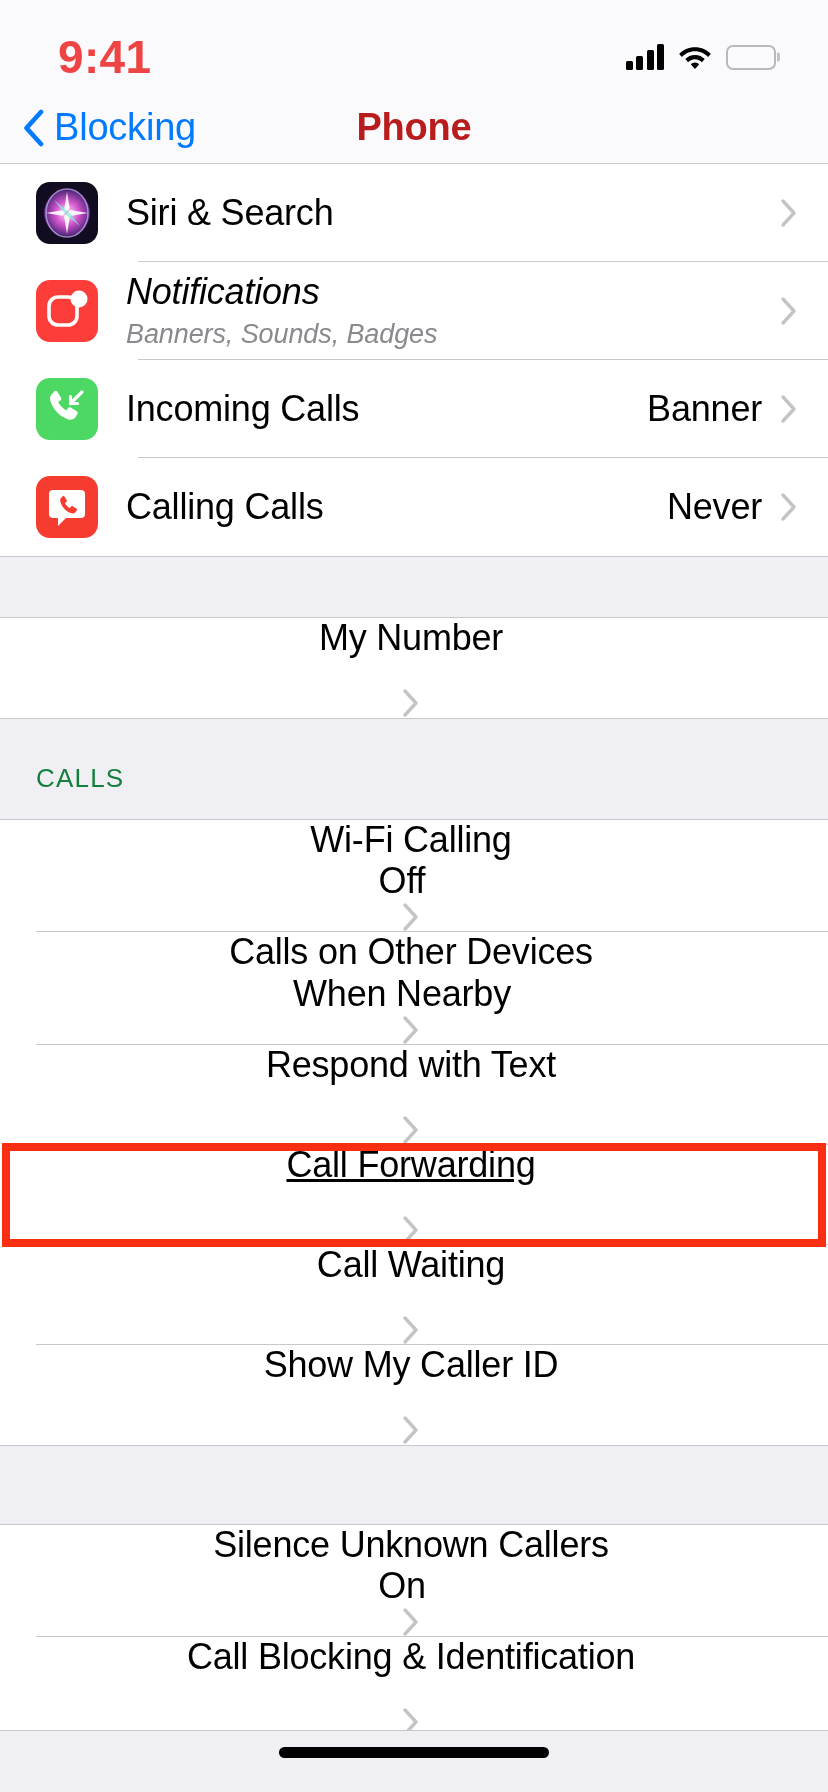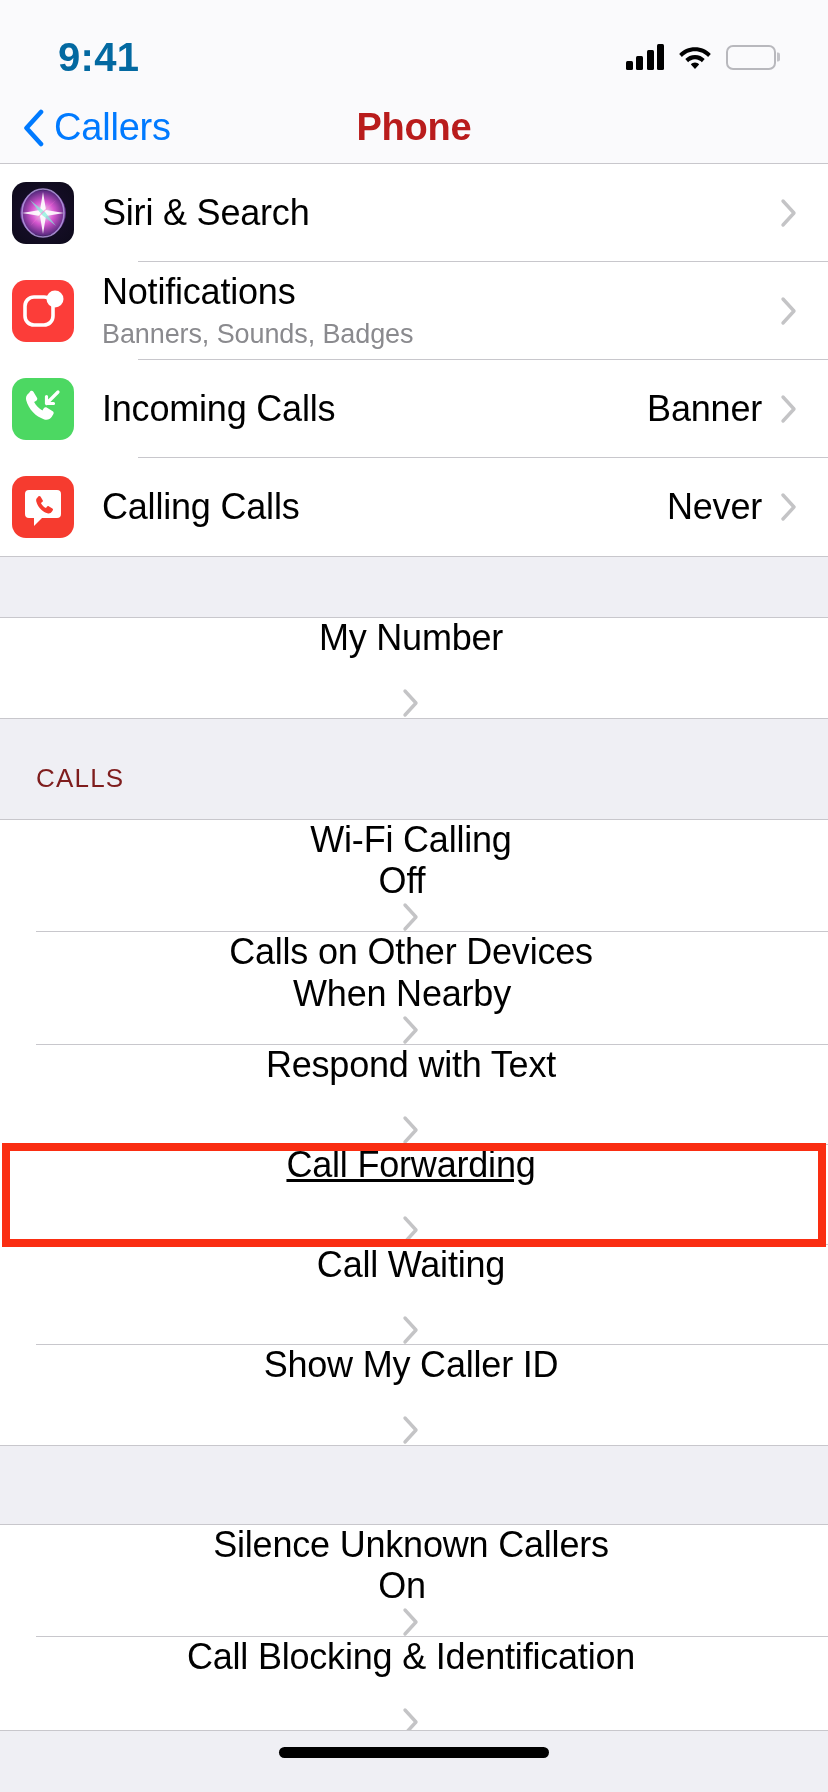--- a/index.html
+++ b/index.html
@@ -28,23 +28,23 @@
   .status-bar {
     position: relative;
     height: 92px;
     background: #FAFAFC;
     display: flex;
     align-items: center;
     justify-content: space-between;
     padding: 22px 52px 0 58px;
   }
   .status-time {
-    font-size: 40px;
+    font-size: 46px;
     font-weight: bold;
-    color: #0369a1;
+    color: #ef4444;
     letter-spacing: 0.3px;
   }
   .status-icons {
     display: flex;
     align-items: center;
     gap: 14px;
   }
   .signal-bars {
     display: flex;
     align-items: flex-end;
@@ -136,35 +136,35 @@
   .group { background: #FFFFFF; }
   .gap { height: 62px; background: #EFEFF4; border-top: 1px solid #C8C7CC; border-bottom: 1px solid #C8C7CC; }
   .gap.tall { height: 80px; }
 
   .section-header {
     background: #EFEFF4;
     border-top: 1px solid #C8C7CC;
     border-bottom: 1px solid #C8C7CC;
     padding: 44px 0 14px 36px;
     font-size: 26px;
-    color: #7f1d1d;
+    color: #15803d;
     letter-spacing: 1.2px;
     height: 102px;
   }
 
   .row {
     position: relative;
     display: flex;
     align-items: center;
     min-height: 100px;
     padding-right: 30px;
     background: #FFFFFF;
     cursor: pointer;
   }
-  .row.with-icon { padding-left: 12px; min-height: 98px; }
+  .row.with-icon { padding-left: 36px; min-height: 98px; }
   .row.plain { padding-left: 24px; flex-direction: column; }
 
   .row-sep {
     position: absolute;
     bottom: 0;
     right: 0;
     height: 1px;
     background: #C8C7CC;
   }
   .row.with-icon .row-sep { left: 138px; }
@@ -186,21 +186,21 @@
     letter-spacing: -0.2px;
     flex: 1 1 auto;
     line-height: 1.12;
   }
   .row-sublabel {
     font-size: 27px;
     color: #8A8A8E;
     letter-spacing: -0.1px;
     margin-top: 7px;
   }
-  .row-text-stack { flex: 1 1 auto; display: flex; flex-direction: column; }
+  .row-text-stack { flex: 1 1 auto; display: flex; flex-direction: column; font-style: italic; }
 
   .row-value {
     font-size: 36px;
     color: #000000;
     letter-spacing: -0.2px;
     margin-right: 18px;
     white-space: nowrap;
   }
 
   .chevron-right {
@@ -277,21 +277,21 @@
     </div>
   </div>
 
   <div class="nav-bar">
     <div class="nav-back">
       <span>
         <svg class="nav-chevron-left" viewBox="0 0 22 38">
           <path d="M19 3 L4.5 19 L19 35" fill="none" stroke="#007AFF" stroke-width="4.6" stroke-linecap="round" stroke-linejoin="round"></path>
         </svg>
       </span>
-      <span class="nav-back-label">Callers</span>
+      <span class="nav-back-label">Blocking</span>
     </div>
     <div class="nav-title">Phone</div>
   </div>
 
   <div class="scroll">
 
     <div class="group">
 
       <div class="row with-icon">
         <span class="app-icon icon-siri">

